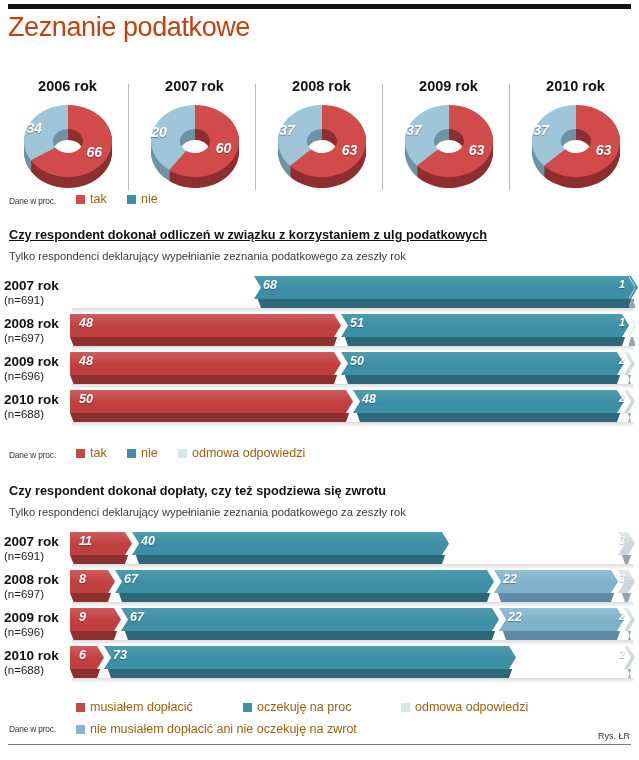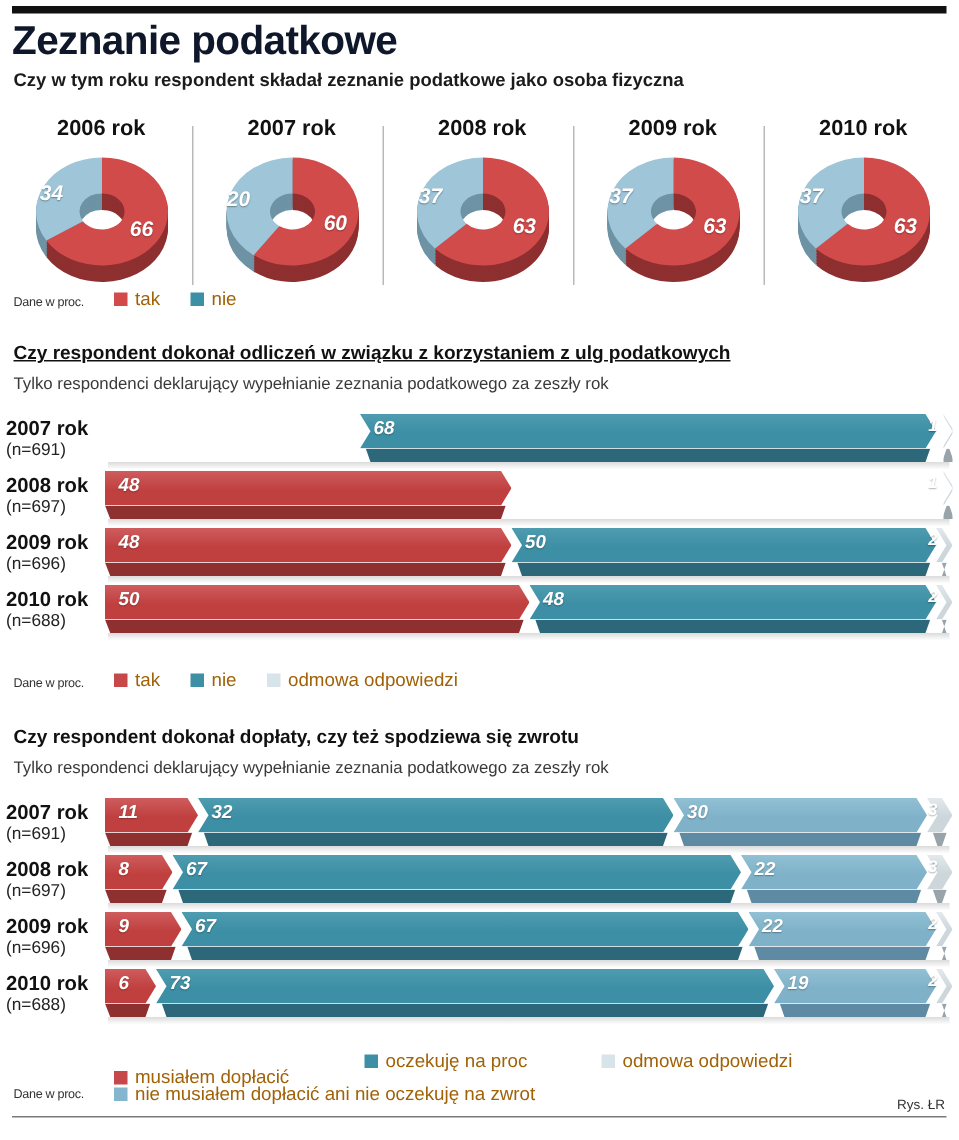--- a/index.html
+++ b/index.html
@@ -8,21 +8,21 @@
     background:#ffffff;
     font-family:"Liberation Sans", sans-serif;
     color:#1a1a1a;
     overflow:hidden;
     position:relative;
   }
   .page{position:relative;width:639px;height:760px;padding:0;box-sizing:border-box;}
 
   .top-rule{position:absolute;left:8px;top:4px;width:623px;height:5px;background:#111;}
 
-  .title{position:absolute;left:8px;top:12px;font-size:27px;font-weight:bold;letter-spacing:-0.4px;color:#0f172a;}
+  .title{position:absolute;left:8px;top:12px;font-size:27px;font-weight:normal;letter-spacing:-0.4px;color:#c2410c;}
   .subtitle{position:absolute;left:9px;top:46px;font-size:12.3px;font-weight:bold;color:#1b1b1b;}
 
   
   .donut-row{position:absolute;left:4px;top:78px;width:639px;height:118px;}
   .donut-cell{position:absolute;top:0;width:127px;height:118px;}
   .donut-year{position:absolute;top:0;left:0;width:127px;text-align:center;font-size:14.5px;font-weight:bold;color:#111;}
   .donut-wrap{position:absolute;top:23px;left:50%;transform:translateX(-50%);width:96px;height:88px;}
   .donut-sep{position:absolute;top:6px;width:1px;height:106px;background:#b9b9b9;}
 
   .donut-svg{position:absolute;left:0;top:0;}
@@ -55,21 +55,20 @@
   .foot-rule{position:absolute;left:8px;top:744px;width:623px;height:1px;background:#7a7a7a;}
   .credit{position:absolute;right:9px;top:731px;font-size:9px;color:#333;}
 </style>
 </head>
 <body>
 
 <div class="page">
 
   <div class="top-rule"></div>
   <div class="title">Zeznanie podatkowe</div>
-  <div class="subtitle">Czy w tym roku respondent składał zeznanie podatkowe jako osoba fizyczna</div>
 
   <div class="donut-row" id="donutRow">
       <div class="donut-cell" style="left: 0px;">
         <div class="donut-year">2006 rok</div>
         <div class="donut-wrap">
           <svg width="96" height="88" class="donut-svg">
             <g>
               <path d="M48,15 A44,36 0 1 1 10.849571277911323,70.28976461924387 L35.33508111746977,57.42992153974795 A15,12 0 1 0 48,39 Z" fill="#8e2f30"></path>
               <path d="M10.849571277911323,70.28976461924387 A44,36 0 0 1 47.99999999999999,15 L48,39 A15,12 0 0 0 35.33508111746977,57.42992153974795 Z" fill="#6e93a5"></path>
               <path d="M48,14 A44,36 0 1 1 10.849571277911323,69.28976461924387 L35.33508111746977,56.42992153974795 A15,12 0 1 0 48,38 Z" fill="#8e2f30"></path>
@@ -263,21 +262,21 @@
   <div class="sec-h" style="top:228px;text-decoration:underline;">Czy respondent dokonał odliczeń w związku z korzystaniem z ulg podatkowych</div>
   <div class="sec-s" style="top:250px;">Tylko respondenci deklarujący wypełnianie zeznania podatkowego za zeszły rok</div>
 
   <div class="bars" id="bars2" style="top:276px;width:639px;height:160px;">
       <div class="barrow" style="top: 0px;">
         <div class="brlabel">
           <span class="bryear">2007 rok</span>
           <span class="brn">(n=691)</span>
         </div>
         <div class="bartrack">
-          <div class="seg" style="left: 170px; width: 384px;">
+          <div class="seg" style="left: 184px; width: 384px;">
             <div class="face" style="background: linear-gradient(rgb(78, 156, 176) 0%, rgb(61, 143, 165) 55%, rgb(61, 143, 165) 100%); clip-path: polygon(0px 0px, calc(100% - 7px) 0px, 100% 50%, calc(100% - 7px) 100%, 0px 100%, 7px 50%);"></div>
             <div class="side" style="background: rgb(44, 104, 121); clip-path: polygon(3.85px 0px, calc(100% - 3.85px) 0px, calc(100% - 7px) 100%, 7px 100%);"></div>
             <div class="val" style="left: 9px;">68</div>
           </div>
           <div class="seg" style="left: 559px; width: 6px;">
             <div class="face" style="background: linear-gradient(rgb(227, 233, 236) 0%, rgb(204, 214, 219) 55%, rgb(204, 214, 219) 100%); clip-path: polygon(0px 0px, calc(100% - 7px) 0px, 100% 50%, calc(100% - 7px) 100%, 0px 100%, 7px 50%);"></div>
             <div class="side" style="background: rgb(152, 164, 170); clip-path: polygon(3.85px 0px, calc(100% - 3.85px) 0px, calc(100% - 7px) 100%, 7px 100%);"></div>
             <div class="val" style="left: auto; width: auto; text-align: center; font-size: 11px; right: 10px; color: rgb(255, 255, 255);">1</div>
           </div>
         </div>
@@ -286,20 +285,25 @@
       <div class="barrow" style="top: 38px;">
         <div class="brlabel">
           <span class="bryear">2008 rok</span>
           <span class="brn">(n=697)</span>
         </div>
         <div class="bartrack">
           <div class="seg" style="left: 0px; width: 271px;">
             <div class="face" style="background: linear-gradient(rgb(207, 92, 93) 0%, rgb(192, 64, 63) 55%, rgb(192, 64, 63) 100%); clip-path: polygon(0px 0px, calc(100% - 7px) 0px, 100% 50%, calc(100% - 7px) 100%, 0px 100%, 0px 50%);"></div>
             <div class="side" style="background: rgb(142, 47, 48); clip-path: polygon(0px 0px, calc(100% - 3.85px) 0px, calc(100% - 7px) 100%, 3.5px 100%);"></div>
             <div class="val" style="left: 9px;">48</div>
+          </div>
+          <div class="seg" style="left: 271px; width: 288px;">
+            <div class="face" style="background: linear-gradient(rgb(78, 156, 176) 0%, rgb(61, 143, 165) 55%, rgb(61, 143, 165) 100%); clip-path: polygon(0px 0px, calc(100% - 7px) 0px, 100% 50%, calc(100% - 7px) 100%, 0px 100%, 7px 50%);"></div>
+            <div class="side" style="background: rgb(44, 104, 121); clip-path: polygon(3.85px 0px, calc(100% - 3.85px) 0px, calc(100% - 7px) 100%, 7px 100%);"></div>
+            <div class="val" style="left: 9px;">51</div>
           </div>
           <div class="seg" style="left: 559px; width: 6px;">
             <div class="face" style="background: linear-gradient(rgb(227, 233, 236) 0%, rgb(204, 214, 219) 55%, rgb(204, 214, 219) 100%); clip-path: polygon(0px 0px, calc(100% - 7px) 0px, 100% 50%, calc(100% - 7px) 100%, 0px 100%, 7px 50%);"></div>
             <div class="side" style="background: rgb(152, 164, 170); clip-path: polygon(3.85px 0px, calc(100% - 3.85px) 0px, calc(100% - 7px) 100%, 7px 100%);"></div>
             <div class="val" style="left: auto; width: auto; text-align: center; font-size: 11px; right: 10px; color: rgb(255, 255, 255);">1</div>
           </div>
         </div>
         <div class="barshadow" style="width: 561px;"></div>
       </div>
       <div class="barrow" style="top: 76px;">
@@ -381,26 +385,21 @@
         </div>
         <div class="bartrack">
           <div class="seg" style="left: 0px; width: 62px;">
             <div class="face" style="background: linear-gradient(rgb(207, 92, 93) 0%, rgb(192, 64, 63) 55%, rgb(192, 64, 63) 100%); clip-path: polygon(0px 0px, calc(100% - 7px) 0px, 100% 50%, calc(100% - 7px) 100%, 0px 100%, 0px 50%);"></div>
             <div class="side" style="background: rgb(142, 47, 48); clip-path: polygon(0px 0px, calc(100% - 3.85px) 0px, calc(100% - 7px) 100%, 3.5px 100%);"></div>
             <div class="val" style="left: 9px;">11</div>
           </div>
           <div class="seg" style="left: 62px; width: 317px;">
             <div class="face" style="background: linear-gradient(rgb(78, 156, 176) 0%, rgb(61, 143, 165) 55%, rgb(61, 143, 165) 100%); clip-path: polygon(0px 0px, calc(100% - 7px) 0px, 100% 50%, calc(100% - 7px) 100%, 0px 100%, 7px 50%);"></div>
             <div class="side" style="background: rgb(44, 104, 121); clip-path: polygon(3.85px 0px, calc(100% - 3.85px) 0px, calc(100% - 7px) 100%, 7px 100%);"></div>
-            <div class="val" style="left: 9px;">32</div>
-          </div>
-          <div class="seg" style="left: 379px; width: 169px;">
-            <div class="face" style="background: linear-gradient(rgb(146, 192, 212) 0%, rgb(127, 178, 201) 55%, rgb(127, 178, 201) 100%); clip-path: polygon(0px 0px, calc(100% - 7px) 0px, 100% 50%, calc(100% - 7px) 100%, 0px 100%, 7px 50%);"></div>
-            <div class="side" style="background: rgb(94, 139, 163); clip-path: polygon(3.85px 0px, calc(100% - 3.85px) 0px, calc(100% - 7px) 100%, 7px 100%);"></div>
-            <div class="val" style="left: 9px;">30</div>
+            <div class="val" style="left: 9px;">40</div>
           </div>
           <div class="seg" style="left: 548px; width: 17px;">
             <div class="face" style="background: linear-gradient(rgb(227, 233, 236) 0%, rgb(204, 214, 219) 55%, rgb(204, 214, 219) 100%); clip-path: polygon(0px 0px, calc(100% - 7px) 0px, 100% 50%, calc(100% - 7px) 100%, 0px 100%, 7px 50%);"></div>
             <div class="side" style="background: rgb(152, 164, 170); clip-path: polygon(3.85px 0px, calc(100% - 3.85px) 0px, calc(100% - 7px) 100%, 7px 100%);"></div>
             <div class="val" style="left: auto; width: auto; text-align: center; font-size: 11px; right: 10px; color: rgb(255, 255, 255);">3</div>
           </div>
         </div>
         <div class="barshadow" style="width: 561px;"></div>
       </div>
       <div class="barrow" style="top: 38px;">
@@ -470,39 +469,34 @@
           <div class="seg" style="left: 0px; width: 34px;">
             <div class="face" style="background: linear-gradient(rgb(207, 92, 93) 0%, rgb(192, 64, 63) 55%, rgb(192, 64, 63) 100%); clip-path: polygon(0px 0px, calc(100% - 7px) 0px, 100% 50%, calc(100% - 7px) 100%, 0px 100%, 0px 50%);"></div>
             <div class="side" style="background: rgb(142, 47, 48); clip-path: polygon(0px 0px, calc(100% - 3.85px) 0px, calc(100% - 7px) 100%, 3.5px 100%);"></div>
             <div class="val" style="left: 9px;">6</div>
           </div>
           <div class="seg" style="left: 34px; width: 412px;">
             <div class="face" style="background: linear-gradient(rgb(78, 156, 176) 0%, rgb(61, 143, 165) 55%, rgb(61, 143, 165) 100%); clip-path: polygon(0px 0px, calc(100% - 7px) 0px, 100% 50%, calc(100% - 7px) 100%, 0px 100%, 7px 50%);"></div>
             <div class="side" style="background: rgb(44, 104, 121); clip-path: polygon(3.85px 0px, calc(100% - 3.85px) 0px, calc(100% - 7px) 100%, 7px 100%);"></div>
             <div class="val" style="left: 9px;">73</div>
           </div>
-          <div class="seg" style="left: 446px; width: 108px;">
-            <div class="face" style="background: linear-gradient(rgb(146, 192, 212) 0%, rgb(127, 178, 201) 55%, rgb(127, 178, 201) 100%); clip-path: polygon(0px 0px, calc(100% - 7px) 0px, 100% 50%, calc(100% - 7px) 100%, 0px 100%, 7px 50%);"></div>
-            <div class="side" style="background: rgb(94, 139, 163); clip-path: polygon(3.85px 0px, calc(100% - 3.85px) 0px, calc(100% - 7px) 100%, 7px 100%);"></div>
-            <div class="val" style="left: 9px;">19</div>
-          </div>
           <div class="seg" style="left: 554px; width: 11px;">
             <div class="face" style="background: linear-gradient(rgb(227, 233, 236) 0%, rgb(204, 214, 219) 55%, rgb(204, 214, 219) 100%); clip-path: polygon(0px 0px, calc(100% - 7px) 0px, 100% 50%, calc(100% - 7px) 100%, 0px 100%, 7px 50%);"></div>
             <div class="side" style="background: rgb(152, 164, 170); clip-path: polygon(3.85px 0px, calc(100% - 3.85px) 0px, calc(100% - 7px) 100%, 7px 100%);"></div>
             <div class="val" style="left: auto; width: auto; text-align: center; font-size: 11px; right: 10px; color: rgb(255, 255, 255);">2</div>
           </div>
         </div>
         <div class="barshadow" style="width: 561px;"></div>
       </div>
     </div>
 
   <div class="legend" style="top:700px;left:0;width:639px;height:40px;">
     <span class="dane" style="top:24px;">Dane w proc.</span>
     <div id="lg3">
-        <div class="lg-item" style="left: 76px; top: 0px; margin-top: 11px;">
+        <div class="lg-item" style="left: 76px; top: 0px;">
           <span class="sw" style="background: rgb(197, 72, 74);"></span>
           <span class="lg-txt">musiałem dopłacić</span>
         </div>
         <div class="lg-item" style="left: 243px; top: 0px;">
           <span class="sw" style="background: rgb(61, 143, 165);"></span>
           <span class="lg-txt">oczekuję na proc</span>
         </div>
         <div class="lg-item" style="left: 401px; top: 0px;">
           <span class="sw" style="background: rgb(215, 228, 234);"></span>
           <span class="lg-txt">odmowa odpowiedzi</span>

